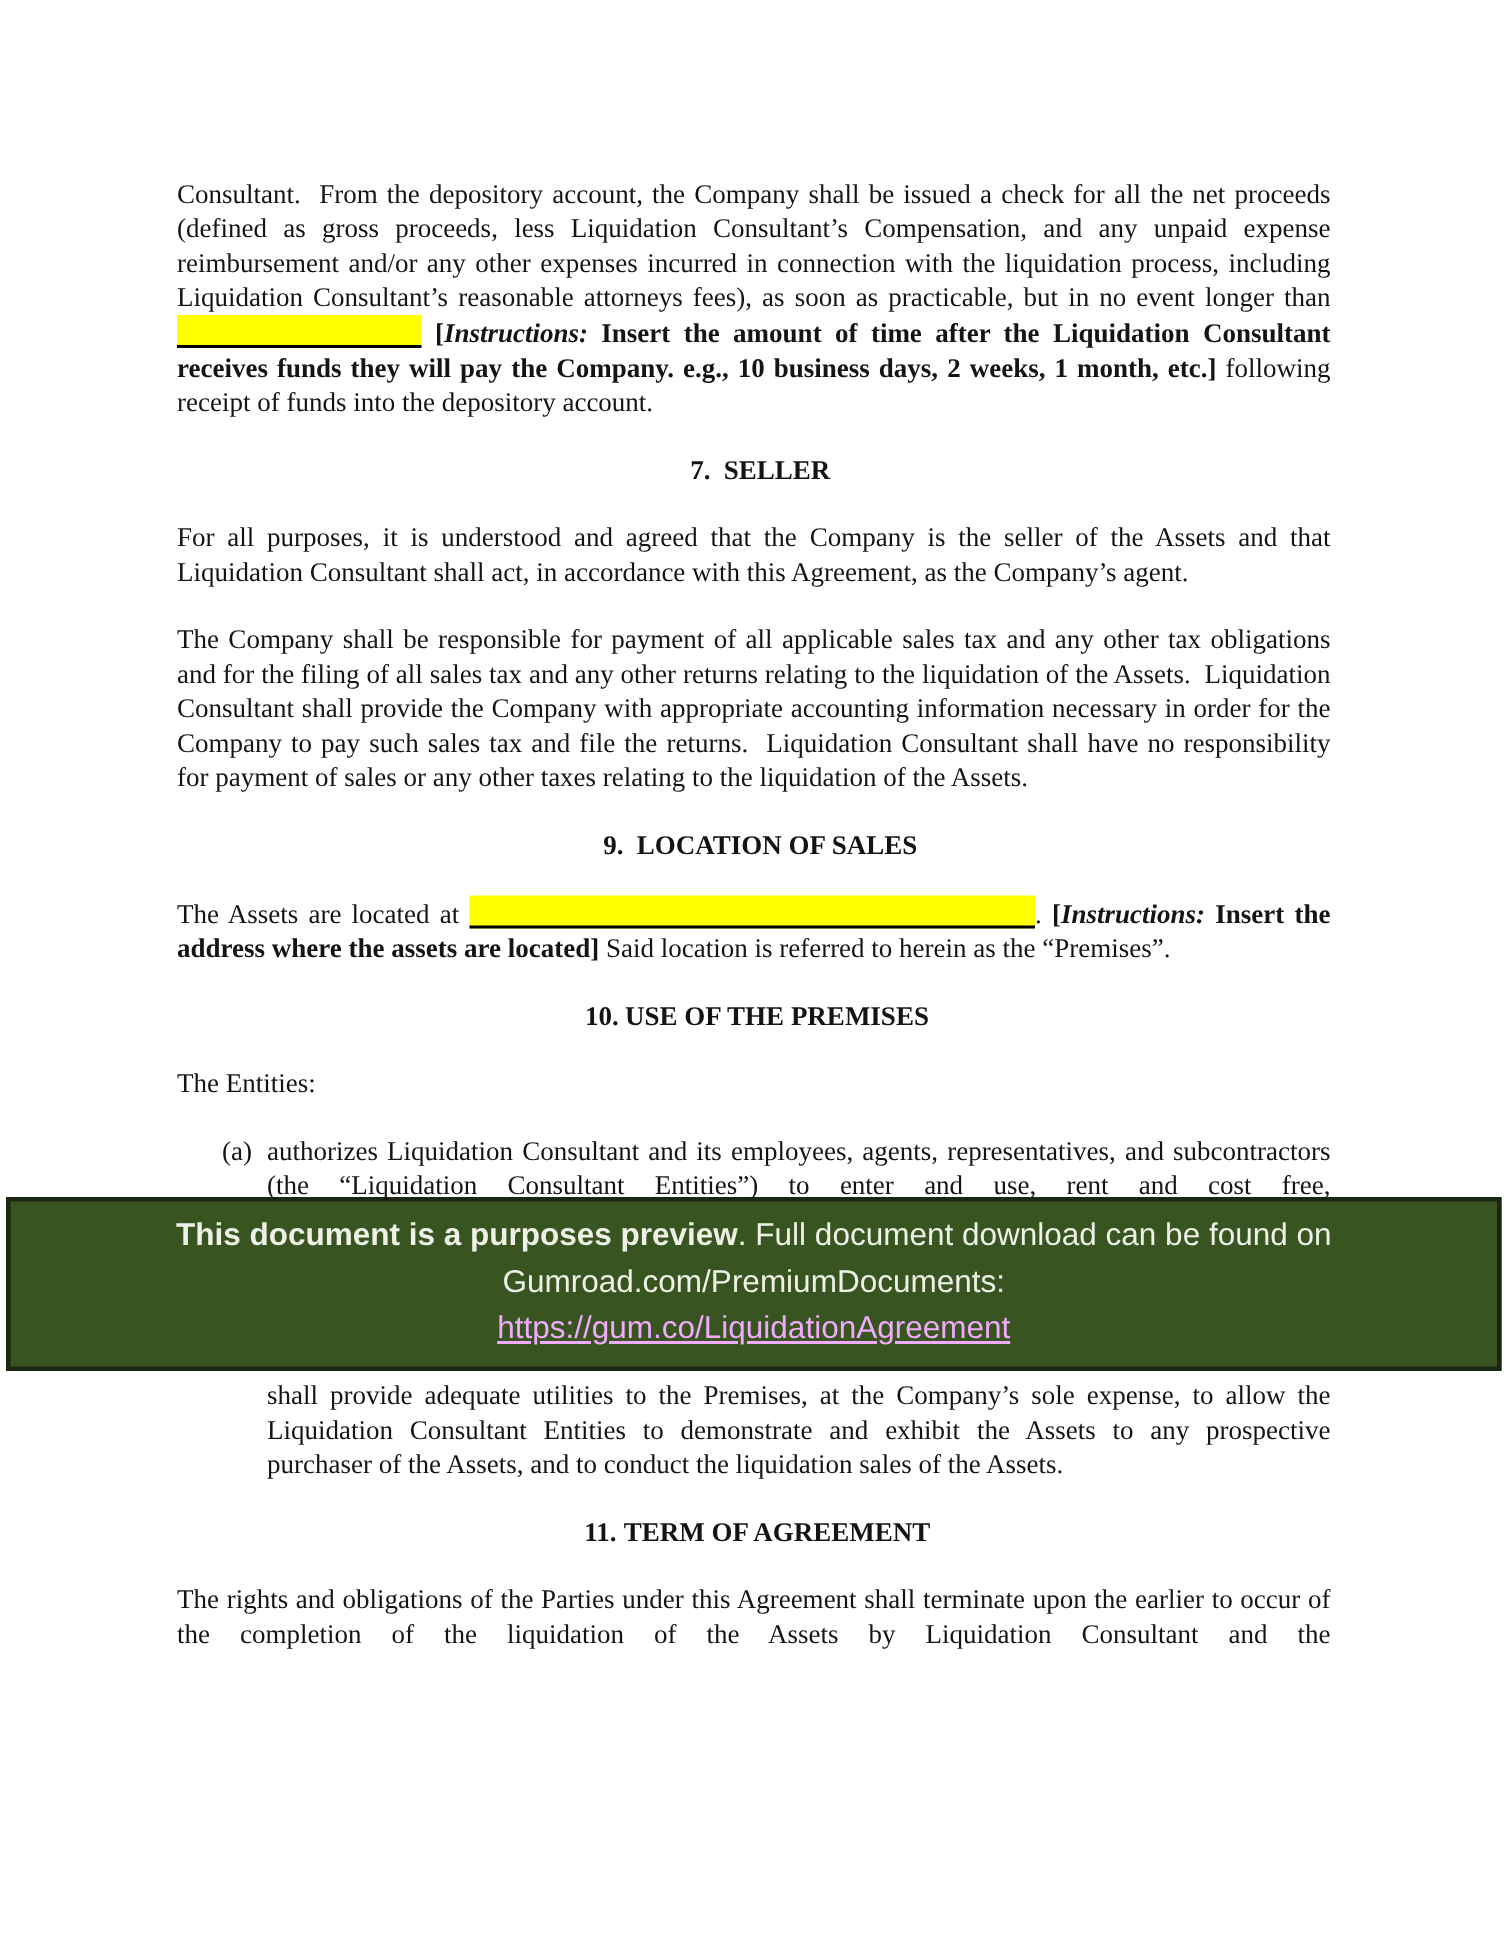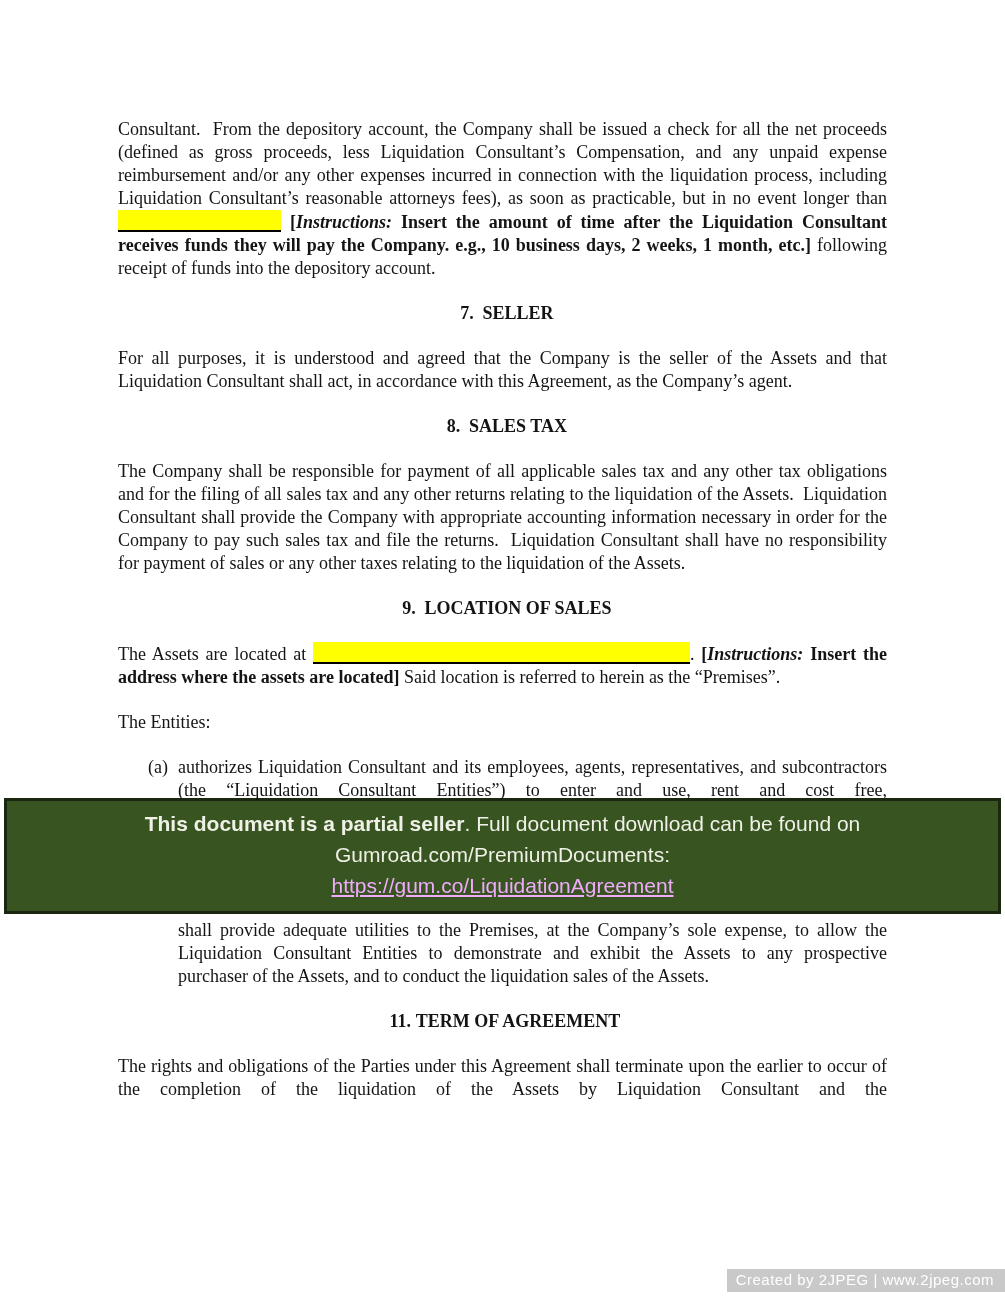--- a/index.html
+++ b/index.html
@@ -66,41 +66,40 @@
 
 <div class="page">
   <div class="content">
 
     <p class="p"><span>Consultant.&nbsp; From the depository account, the Company shall be issued a check for all the net proceeds (defined as gross proceeds, less Liquidation Consultant’s Compensation, and any unpaid expense reimbursement and/or any other expenses incurred in connection with the liquidation process, including Liquidation Consultant’s reasonable attorneys fees), as soon as practicable, but in no event longer than </span><span class="hl short"></span><span class="b"> [</span><span class="bi">Instructions:</span><span class="b"> Insert the amount of time after the Liquidation Consultant receives funds they will pay the Company. e.g., 10 business days, 2 weeks, 1 month, etc.]</span><span> following receipt of funds into the depository account.</span></p>
 
     <div class="h"><span class="num">7.</span><span>SELLER</span></div>
 
     <p class="p">For all purposes, it is understood and agreed that the Company is the seller of the Assets and that Liquidation Consultant shall act, in accordance with this Agreement, as the Company’s agent.</p>
 
-    <div class="h"><span class="num">8.</span><span>SALES TAX</span></div>
 
     <p class="p">The Company shall be responsible for payment of all applicable sales tax and any other tax obligations and for the filing of all sales tax and any other returns relating to the liquidation of the Assets.&nbsp; Liquidation Consultant shall provide the Company with appropriate accounting information necessary in order for the Company to pay such sales tax and file the returns.&nbsp; Liquidation Consultant shall have no responsibility for payment of sales or any other taxes relating to the liquidation of the Assets.</p>
 
     <div class="h"><span class="num">9.</span><span>LOCATION OF SALES</span></div>
 
     <p class="p"><span>The Assets are located at </span><span class="hl long"></span><span>. </span><span class="b">[</span><span class="bi">Instructions:</span><span class="b"> Insert the address where the assets are located]</span><span> Said location is referred to herein as the “Premises”.</span></p>
 
+    <div class="h"><span class="num">10.</span><span>USE OF THE PREMISES</span></div>
 
     <p class="p">The Entities:</p>
 
     <div class="item jlast"><span class="marker">(a)</span><span>authorizes Liquidation Consultant and its employees, agents, representatives, and subcontractors (the “Liquidation Consultant Entities”) to enter and use, rent and cost free,</span></div>
 
     <div class="banner">
-      <div><span class="b">This document is a partial seller</span><span>. Full document download can be found on</span></div>
+      <div><span class="b">This document is a purposes preview</span><span>. Full document download can be found on</span></div>
       <div>Gumroad.com/PremiumDocuments:</div>
       <a class="banner-link">https://gum.co/LiquidationAgreement</a>
     </div>
 
     <div class="cont">shall provide adequate utilities to the Premises, at the Company’s sole expense, to allow the Liquidation Consultant Entities to demonstrate and exhibit the Assets to any prospective purchaser of the Assets, and to conduct the liquidation sales of the Assets.</div>
 
     <div class="h"><span class="num">11.</span><span>TERM OF AGREEMENT</span></div>
 
     <p class="p jlast">The rights and obligations of the Parties under this Agreement shall terminate upon the earlier to occur of the completion of the liquidation of the Assets by Liquidation Consultant and the</p>
 
   </div>
 
-  <div class="watermark">Created by 2JPEG | www.2jpeg.com</div>
 </div>
 
 </body></html>

